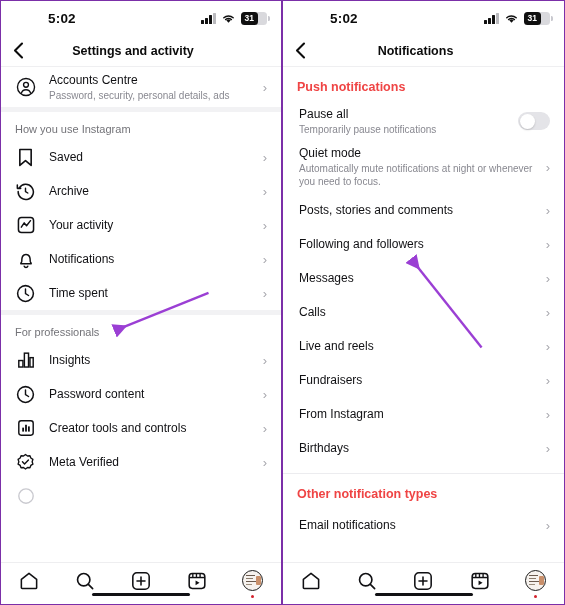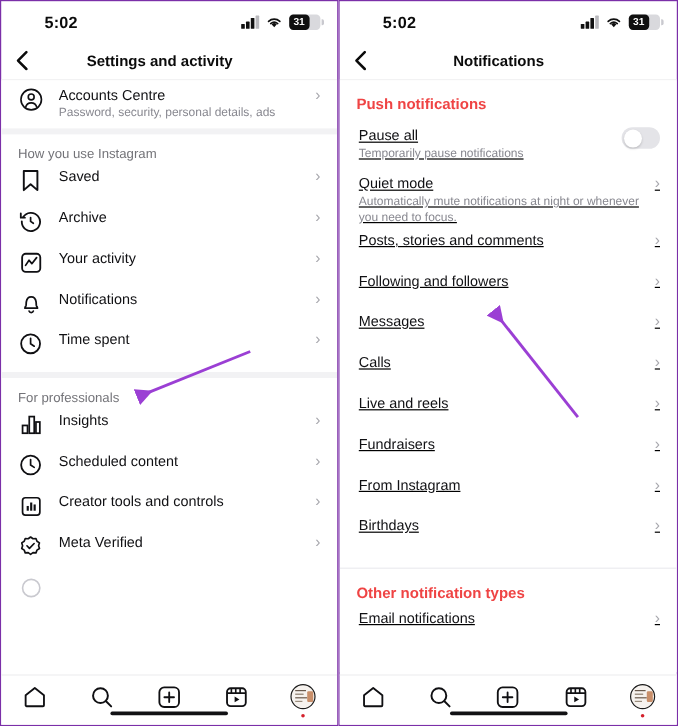--- a/index.html
+++ b/index.html
@@ -31,21 +31,21 @@
     display: flex;
     align-items: center;
     padding: 0 14px 0 0;
     position: relative;
   }
   .status-time {
     font-size: 13.5px;
     font-weight: 700;
     color: #0b0b0b;
     letter-spacing: 0.2px;
-    margin-left: 36px;
+    margin-left: 47px;
   }
   .status-right {
     margin-left: auto;
     display: flex;
     align-items: center;
     gap: 5px;
     justify-content: space-between;
   }
   .sig { display: flex; align-items: flex-end; gap: 1.5px; height: 11px; }
   .sig i { width: 2.6px; background: #101010; border-radius: 0.5px; display: block; }
@@ -132,20 +132,21 @@
   }
   .meta-logo {
     display: flex; align-items: center; gap: 3px;
   }
   .meta-logo .word {
     font-size: 10.5px; color: #0b0b0b; font-weight: 500;
   }
 
   .row {
     display: flex;
+    align-items: center;
     padding: 0 14px;
     min-height: 34px;
     cursor: pointer;
   }
   .row .ico {
     width: 21px; height: 21px;
     margin-right: 13px;
     flex: 0 0 21px;
     display: flex; align-items: center; justify-content: center;
   }
@@ -162,21 +163,21 @@
     margin-top: 1px;
   }
   .chev {
     flex: 0 0 auto;
     margin-left: 8px;
     color: #a8a8ae;
     font-size: 13px;
     line-height: 1;
   }
   .row.tall { min-height: 40px; padding-top: 5px; padding-bottom: 5px; }
-  .row.noicon { padding-left: 16px; text-decoration: underline; }
+  .row.noicon { padding-left: 16px; }
 
   .note {
     font-size: 9.5px;
     color: #8b8b93;
     line-height: 13px;
     padding: 8px 16px 11px 16px;
   }
   .note a { color: #2a4b8d; font-weight: 700; text-decoration: none; }
 
   .divider { height: 5px; background: #f2f2f4; }
@@ -393,21 +394,21 @@
         <span class="chev">›</span>
       </div>
 
       <div class="row">
         <span class="ico">
           <svg width="19" height="19" viewBox="0 0 20 20">
             <circle cx="10" cy="10" r="8.3" stroke="#101013" stroke-width="1.6" fill="none"></circle>
             <path d="M10 5.2V10l3.2 2.1" stroke="#101013" stroke-width="1.5" fill="none" stroke-linecap="round"></path>
           </svg>
         </span>
-        <span class="txt label">Scheduled content</span>
+        <span class="txt label">Password content</span>
         <span class="chev">›</span>
       </div>
 
       <div class="row">
         <span class="ico">
           <svg width="18" height="18" viewBox="0 0 20 20">
             <rect x="2" y="2" width="16" height="16" rx="2.6" stroke="#101013" stroke-width="1.6" fill="none"></rect>
             <rect x="5.8" y="9.6" width="2" height="4.4" fill="#101013"></rect>
             <rect x="9" y="6.4" width="2" height="7.6" fill="#101013"></rect>
             <rect x="12.2" y="8.2" width="2" height="5.8" fill="#101013"></rect>

